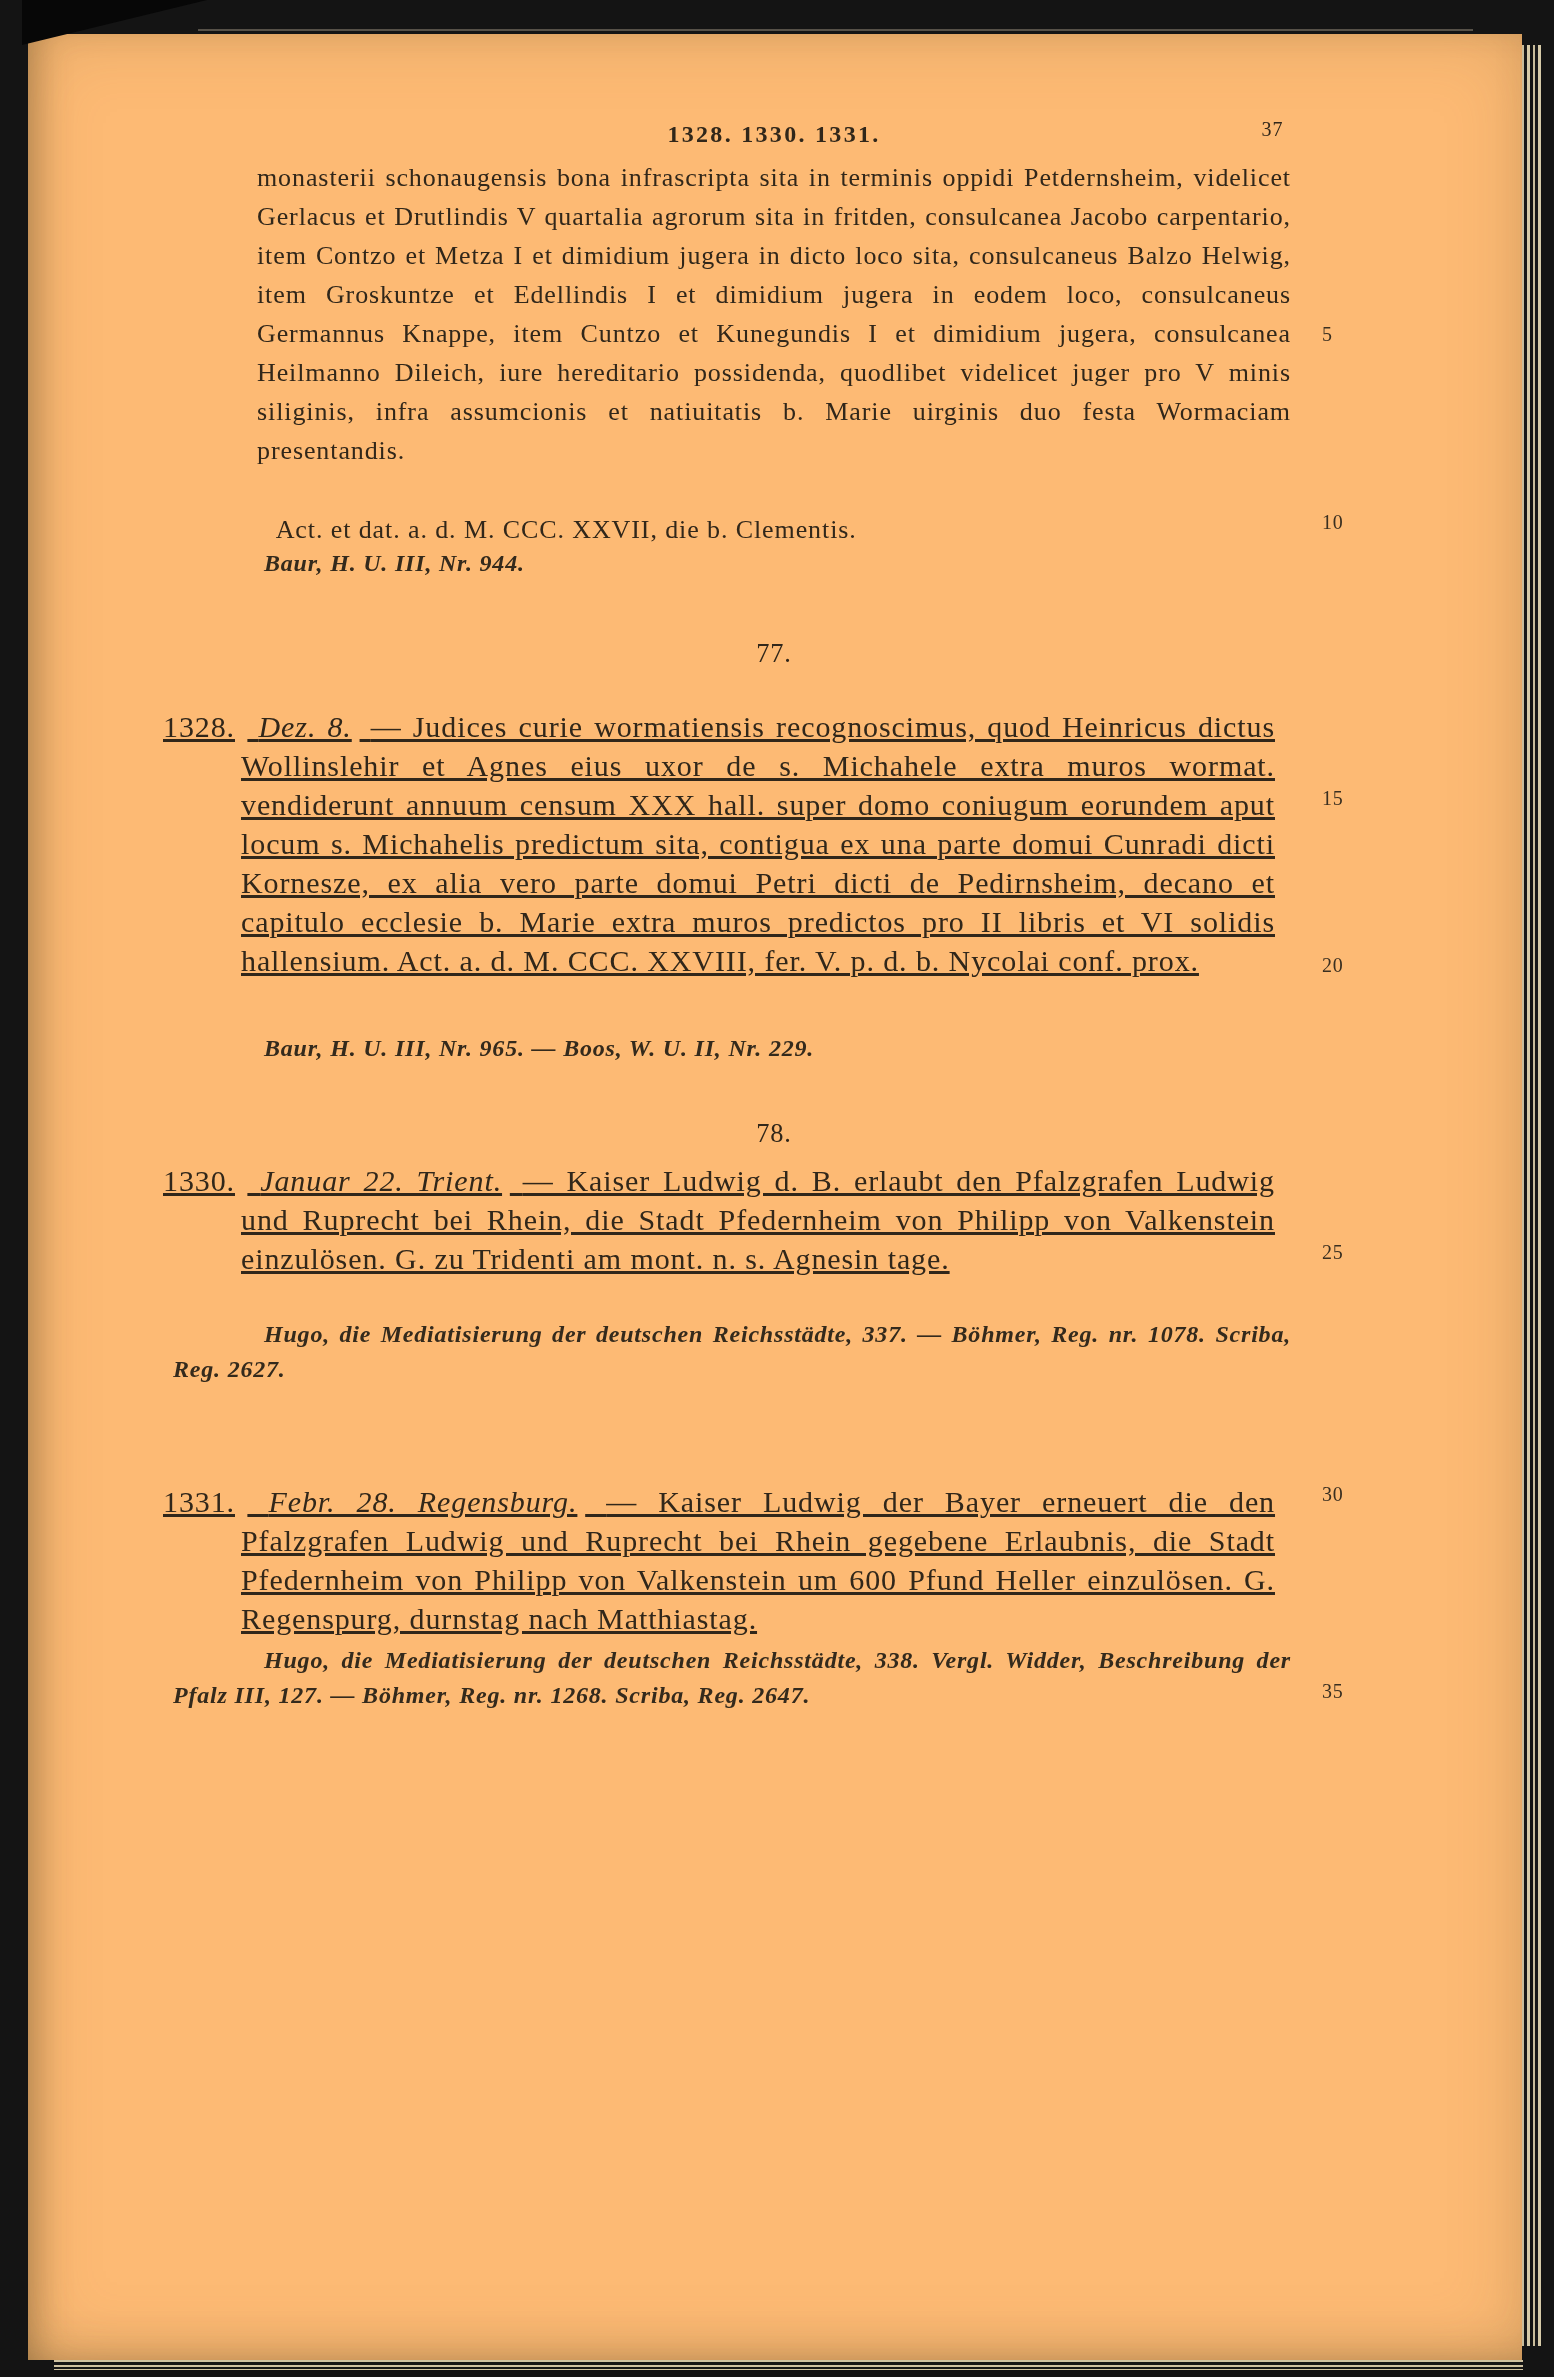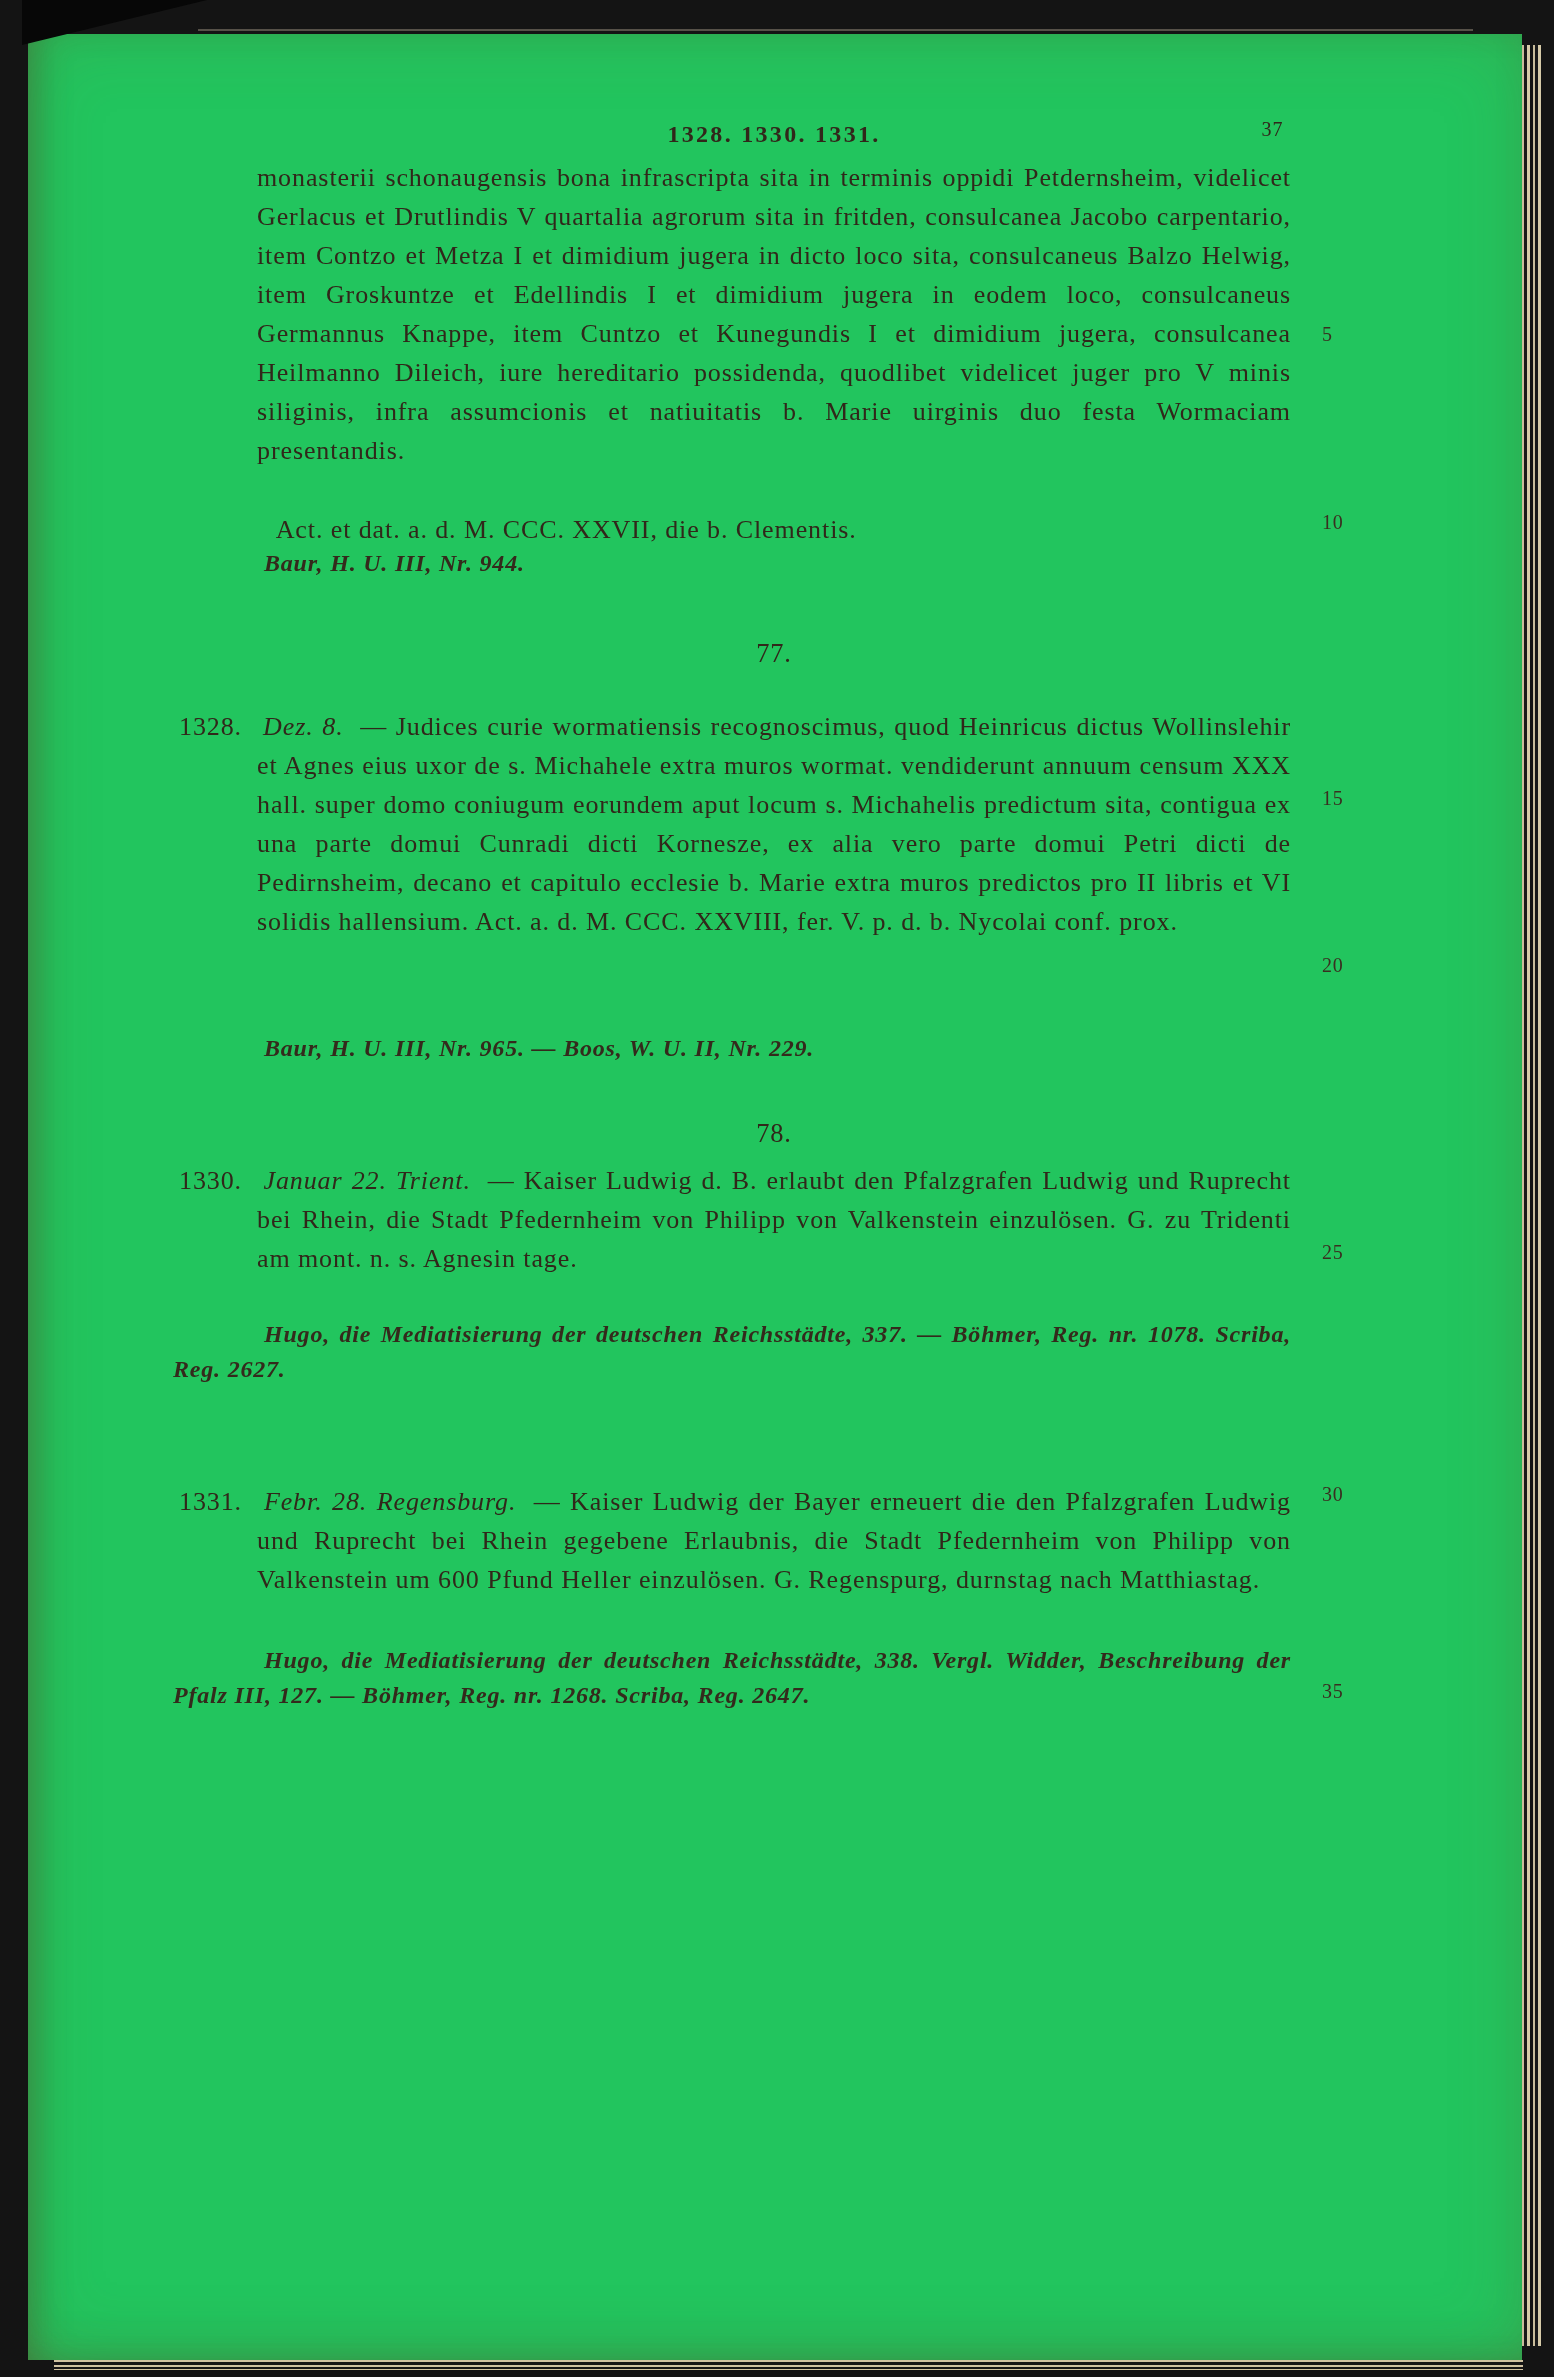--- a/index.html
+++ b/index.html
@@ -31,21 +31,21 @@
   .stack-bottom {
     position:absolute; left:54px; top:2360px; width:1469px; height:10px;
     background:repeating-linear-gradient(180deg,#cfc2a1 0 2.3px,#161616 2.3px 4.7px);
     z-index:1;
   }
 
   
   .page {
     position:absolute; left:28px; top:34px;
     width:1494px; height:2326px;
-    background:#22c55e;
+    background:#fdba74;
     box-shadow:
       inset 0 0 74px rgba(110,90,50,.22),
       inset 22px 0 37px -17px rgba(80,60,30,.38),
       inset 0 -23px 47px -23px rgba(90,70,40,.25);
     z-index:2;
     color:#31271a;
   }
   .page > div { position:absolute; }
 
   
@@ -84,24 +84,25 @@
 
   .entry-number {
     left:229px; width:1034px; text-align:center;
     font-size:26.4px; letter-spacing:0.8px;
   }
   .n77 { top:604px; }
   .n78 { top:1084px; }
   .n79 { top:1406px; }
 
   .entry-body {
-    left:151px; width:1112px;
+    left:135px; width:1112px;
     padding-left:78px; text-indent:-78px;
-    font-size:26px; line-height:39px; letter-spacing:0.9px;
+    font-size:30px; line-height:39px; letter-spacing:0.9px;
     text-align:justify;
+    text-decoration:underline;
   }
   .b77 { top:673px; }
   .b78 { top:1127px; }
   .b79 { top:1448px; }
 
   .year { margin-right:12.4px; }
   .ital { font-style:italic; margin-right:7.8px; }
 
   
   .line-no {

